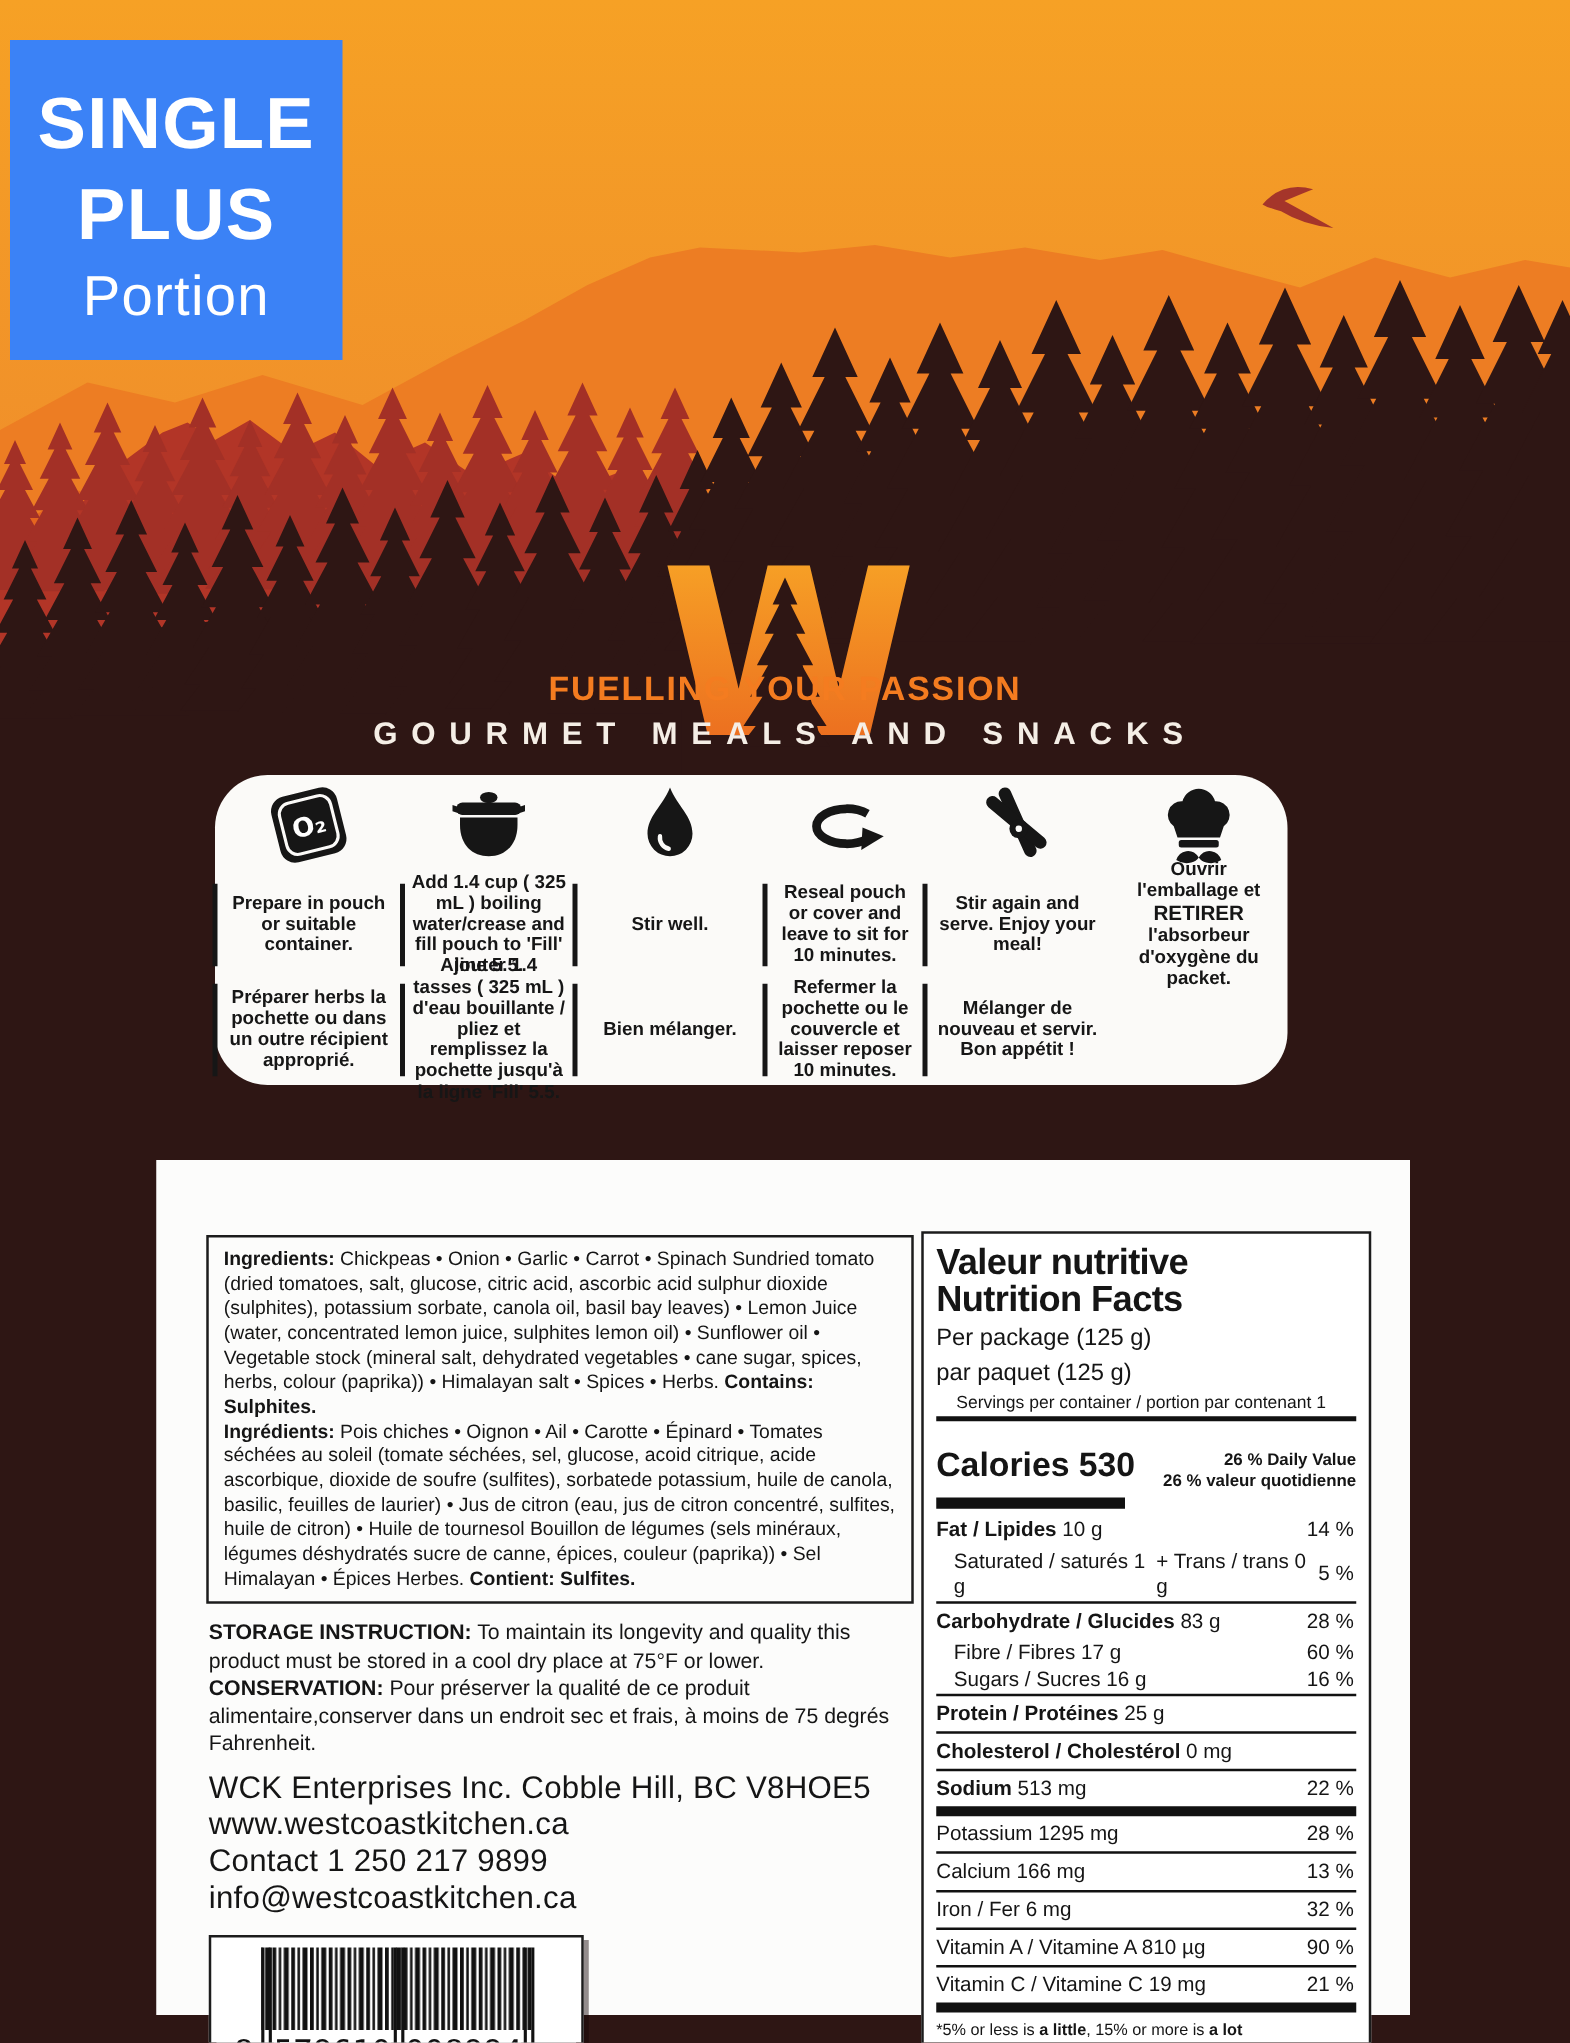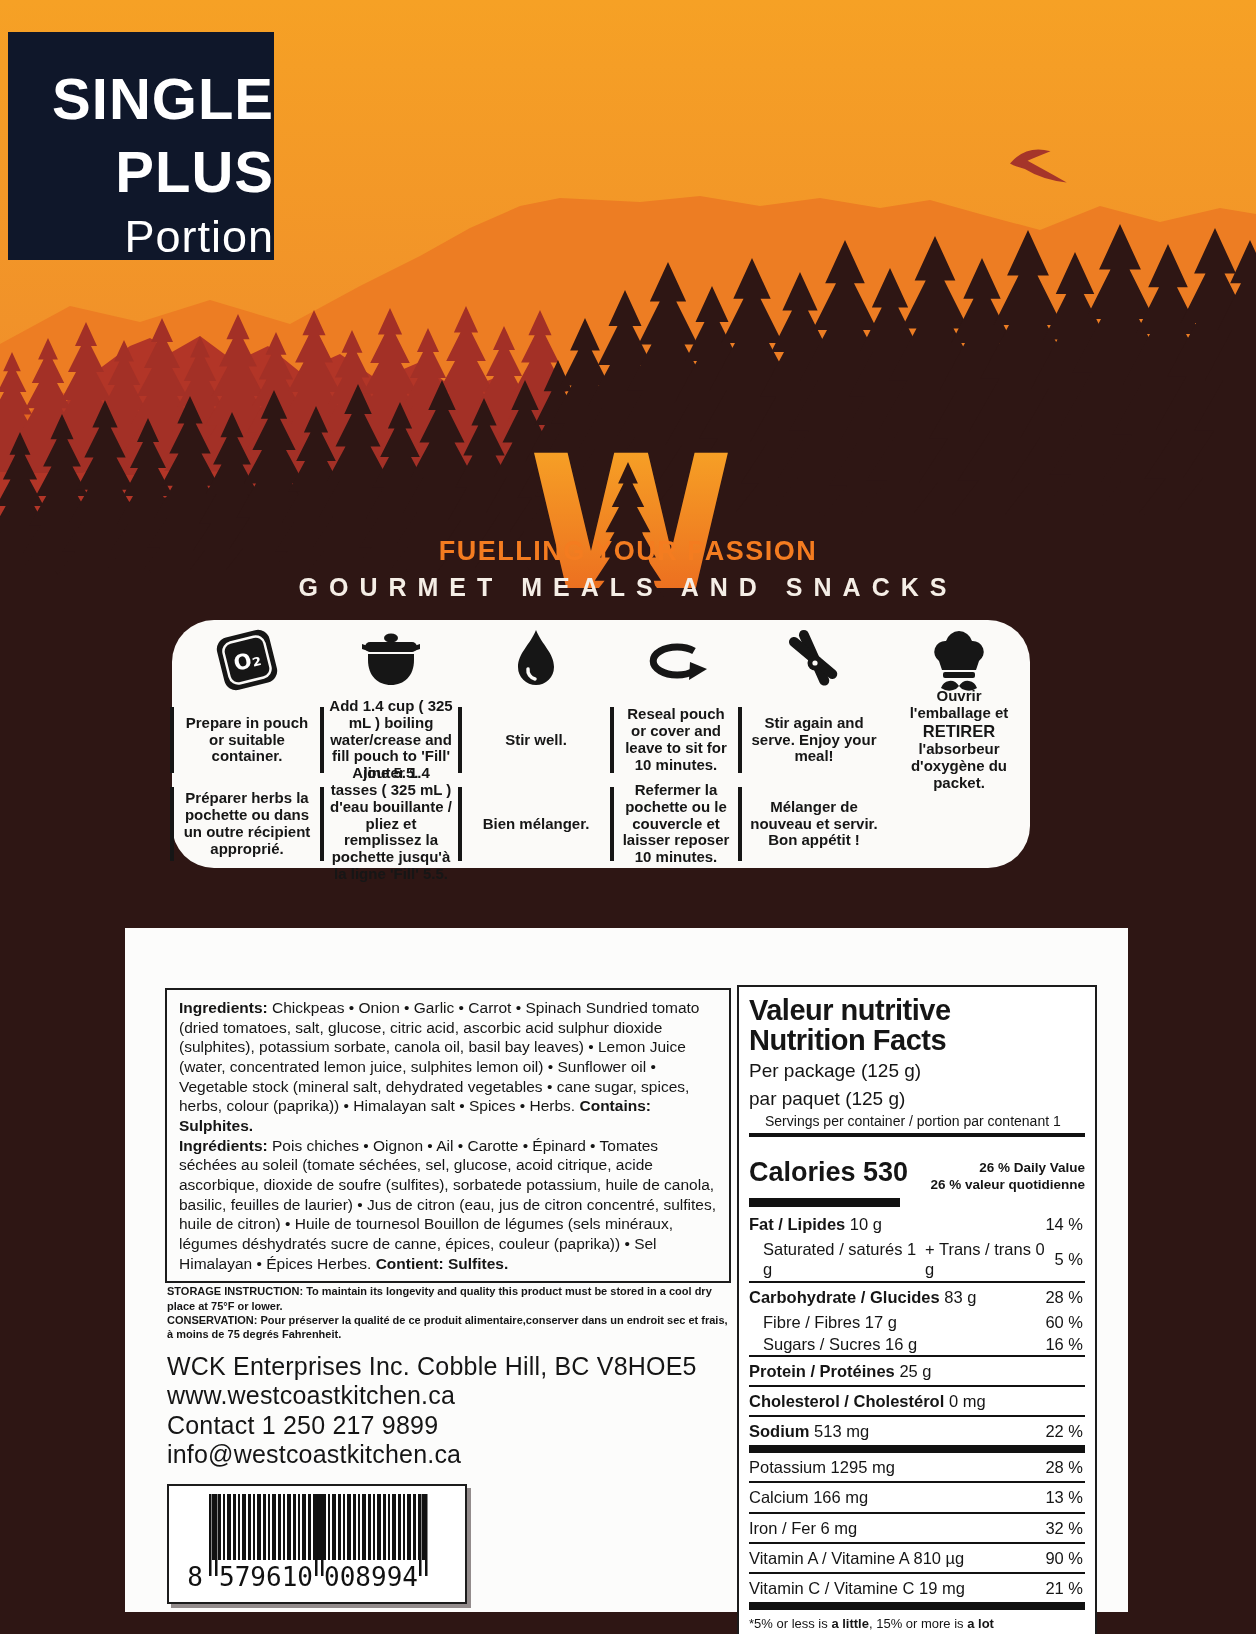--- a/index.html
+++ b/index.html
@@ -5,22 +5,22 @@
   html,body{margin:0;padding:0;}
   body{width:1256px;height:1634px;position:relative;background:#2e1614;
        font-family:"Liberation Sans", sans-serif;overflow:hidden;}
   .page{position:absolute;inset:0;}
 
   
   .hero{position:absolute;left:0;top:0;width:1256px;height:700px;}
   .hero svg{display:block;}
 
   
-  .badge{position:absolute;left:8px;top:32px;width:266px;height:228px;
-         background:#0f172a;color:#fff;text-align:right;padding-top:30px;box-sizing:border-box;}
+  .badge{position:absolute;left:8px;top:32px;width:266px;height:256px;
+         background:#3b82f6;color:#fff;text-align:center;padding-top:30px;box-sizing:border-box;}
   .badge .b1,.badge .b2{font-size:58px;font-weight:600;line-height:1.26;letter-spacing:1px;}
   .badge .b3{font-size:45px;font-weight:400;line-height:1.3;letter-spacing:1px;}
 
   .tagline{position:absolute;left:0;top:536px;width:1256px;text-align:center;
            color:#f47c20;font-size:27px;font-weight:800;letter-spacing:1.5px;}
   .subtitle{position:absolute;left:0;top:573px;width:1256px;text-align:center;
             color:#f5eee6;font-size:25px;font-weight:600;letter-spacing:11px;}
 
   
   .panel{position:absolute;left:172px;top:620px;width:858px;height:248px;
@@ -31,21 +31,21 @@
   .txt-cell{display:flex;align-items:center;justify-content:center;text-align:center;
             font-size:15px;font-weight:600;line-height:1.13;padding:2px 7px;position:relative;box-sizing:border-box;}
   .txt-cell.divider::before{content:"";position:absolute;left:-2px;top:7px;bottom:7px;width:4px;background:#161616;}
   .txt-cell b{font-weight:800;font-size:16.5px;}
 
   
   .bottom-white{position:absolute;left:125px;top:928px;width:1003px;height:684px;background:#fcfcfb;color:#151515;}
   .left-col{position:absolute;left:40px;top:60px;width:566px;}
   .ing-box{border:2.5px solid #1c1c1c;padding:8px 12px;font-size:15.5px;line-height:1.27;box-sizing:border-box;}
   .ing-box b{font-weight:700;}
-  .storage{margin-top:1px;font-size:11px;line-height:1.3;padding-left:2px;font-weight:bold;}
+  .storage{margin-top:12px;font-size:17px;line-height:1.3;padding-left:2px;}
   .company{margin-top:10px;font-weight:400;font-size:25px;line-height:1.18;padding-left:2px;letter-spacing:0.2px;}
   .barcode-box{margin-top:14px;margin-left:2px;width:300px;border:2.5px solid #1c1c1c;background:#fff;
                box-shadow:4px 4px 0 rgba(20,5,5,0.45);padding:6px 4px 2px;box-sizing:border-box;}
 
   
   .nut-box{position:absolute;left:612px;top:57px;width:360px;border:2.5px solid #1c1c1c;
            background:#fff;padding:8px 10px 10px;box-sizing:border-box;}
   .nut-title{font-size:29px;font-weight:800;line-height:1.04;letter-spacing:-0.5px;}
   .nut-per{font-size:19px;line-height:1.24;margin-top:4px;}
   .nut-servings{font-size:14px;margin-top:3px;padding-bottom:4px;margin-left:16px;}

